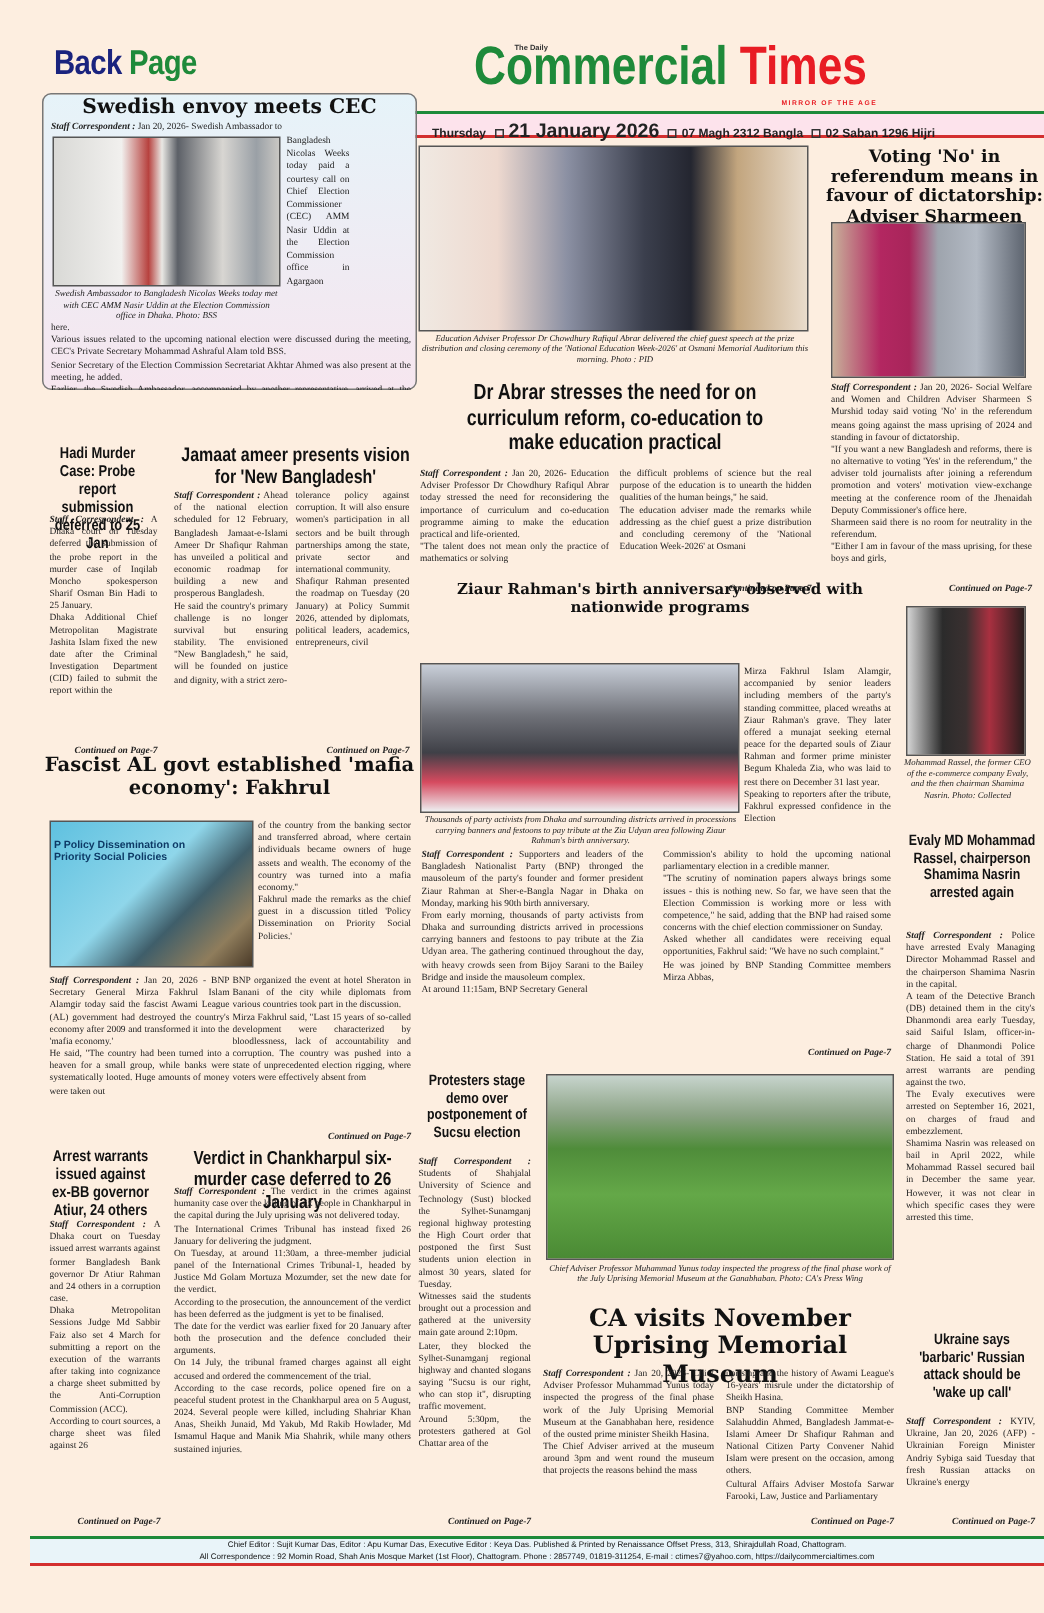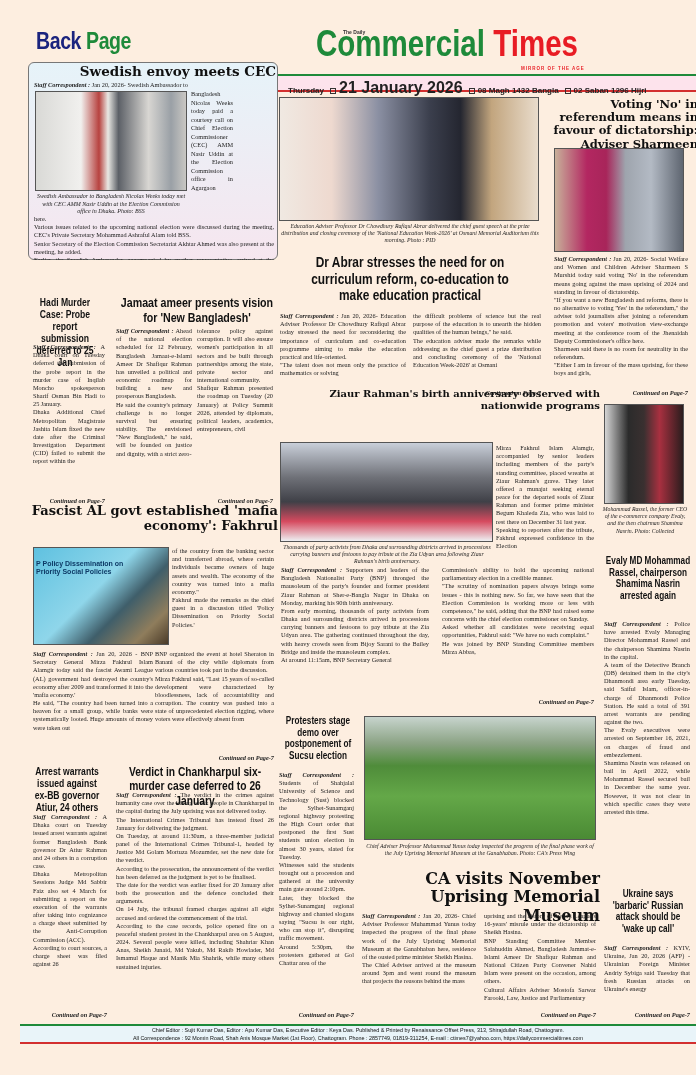--- a/index.html
+++ b/index.html
@@ -6,41 +6,41 @@
 html,body{width:696px;height:1075px;background:#fdeee0;overflow:hidden}
 body{position:relative;font-family:"DejaVu Serif",serif;color:#222}
 .abs{position:absolute}
 .bp{left:36px;top:28px;font-family:"Liberation Sans",sans-serif;font-weight:bold;font-size:23px;letter-spacing:-0.5px;transform:scaleX(0.85);transform-origin:left}
 .bp .b1{color:#1a237e}.bp .b2{color:#1e8a3a}
 .mast{left:316px;top:26px;font-family:"Liberation Sans",sans-serif;font-weight:bold;font-size:36px;line-height:1;transform:scaleX(0.82);transform-origin:left;white-space:nowrap}
 .mast .g{color:#1e8a3a}.mast .r{color:#e81c24}
 .daily{left:343px;top:29px;font-family:"Liberation Sans",sans-serif;font-weight:bold;font-size:5px;color:#333}
 .motto{left:521px;top:66px;font-family:"Liberation Sans",sans-serif;font-weight:bold;font-size:4.5px;color:#e81c24;letter-spacing:1px}
 .dateline{left:270px;top:74px;width:426px;height:18px;border-top:2px solid #1e8a3a;border-bottom:2px solid #d32f2f;background:#fde3ec;font-family:"Liberation Sans",sans-serif;font-size:8px;font-weight:bold;color:#222;padding:3px 0 0 18px;white-space:nowrap}
-.dateline .big{font-size:16px}
+.dateline .big{font-size:13px}
 .dateline .sq{display:inline-block;width:6px;height:6px;border:1px solid #333;margin:0 3px 0 6px;vertical-align:middle}
 .box{left:28px;top:62px;width:250px;height:198px;border:1.5px solid #777;border-radius:6px;background:linear-gradient(#e6f3f9,#f6e6ef)}
-.hd{font-family:"DejaVu Serif",serif;font-weight:bold;color:#111;text-align:right;line-height:1.15}
+.hd{font-family:"DejaVu Serif",serif;font-weight:bold;color:#111;text-align:center;line-height:1.15}
 .hdc{font-family:"Liberation Sans",sans-serif;font-weight:bold;color:#111;text-align:center;line-height:1.15;transform:scaleX(0.82)}
 .txt{font-family:"Liberation Serif",serif;font-size:6.3px;line-height:1.3;color:#222;text-align:justify;overflow:hidden}
 .txt i.by{font-weight:bold;font-style:italic}
 .cont{font-family:"Liberation Serif",serif;font-style:italic;font-weight:bold;font-size:6.3px;color:#222;text-align:right}
 .cap{font-family:"Liberation Serif",serif;font-style:italic;font-size:6px;line-height:1.25;text-align:center;color:#222}
 .photo{border:1px solid #555;overflow:hidden}
 .footer{left:20px;top:1024px;width:676px;height:20px;border-top:2px solid #1e8a3a;border-bottom:2px solid #d32f2f;background:#e9f4f9;font-family:"Liberation Sans",sans-serif;font-size:5.4px;line-height:7.5px;text-align:center;color:#111;padding-top:1px}
 </style>
 </head>
 <body>
 
 <div class="abs bp"><span class="b1">Back</span> <span class="b2">Page</span></div>
 <div class="abs daily">The Daily</div>
 <div class="abs mast"><span class="g">Commercial</span> <span class="r">Times</span></div>
 <div class="abs motto">MIRROR OF THE AGE</div>
 <div class="abs dateline">
-  <span>Thursday</span><span class="sq"></span><span class="big">21 January 2026</span><span class="sq"></span><span>08 Magh 1432 Bangla</span><span class="sq"></span><span>02 Saban 1296 Hijri</span>
+  <span>Thursday</span><span class="sq"></span><span class="big">21 January 2026</span><span class="sq"></span><span>07 Magh 2312 Bangla</span><span class="sq"></span><span>02 Saban 1296 Hijri</span>
 </div>
 
 <div class="abs box"></div>
 <div class="abs hd" style="left:30px;top:64px;width:246px;font-size:13.5px">Swedish envoy meets CEC</div>
 <div class="abs txt" style="left:34px;top:81px;width:240px;height:9px;white-space:nowrap"><i class="by">Staff Correspondent :</i> <span>Jan 20, 2026- Swedish Ambassador to</span></div>
 <div class="abs photo" style="left:35px;top:91px;width:152px;height:100px;background:linear-gradient(90deg,#d9d9d6 0%,#f1f0ee 30%,#b7423f 42%,#e9e8e4 48%,#5c6067 55%,#d8d6d2 75%,#9aa0a6 90%,#c9c7c3 100%)"></div>
 <div class="abs txt" style="left:191px;top:90px;width:42px;height:115px;font-size:6.3px;line-height:1.35">Bangladesh Nicolas Weeks today paid a courtesy call on Chief Election Commissioner (CEC) AMM Nasir Uddin at the Election Commission office in Agargaon</div>
 <div class="abs cap" style="left:36px;top:193px;width:150px">Swedish Ambassador to Bangladesh Nicolas Weeks today met with CEC AMM Nasir Uddin at the Election Commission office in Dhaka. Photo: BSS</div>
 <div class="abs txt" style="left:34px;top:215px;width:240px;height:45px">
   <div>here.</div>

